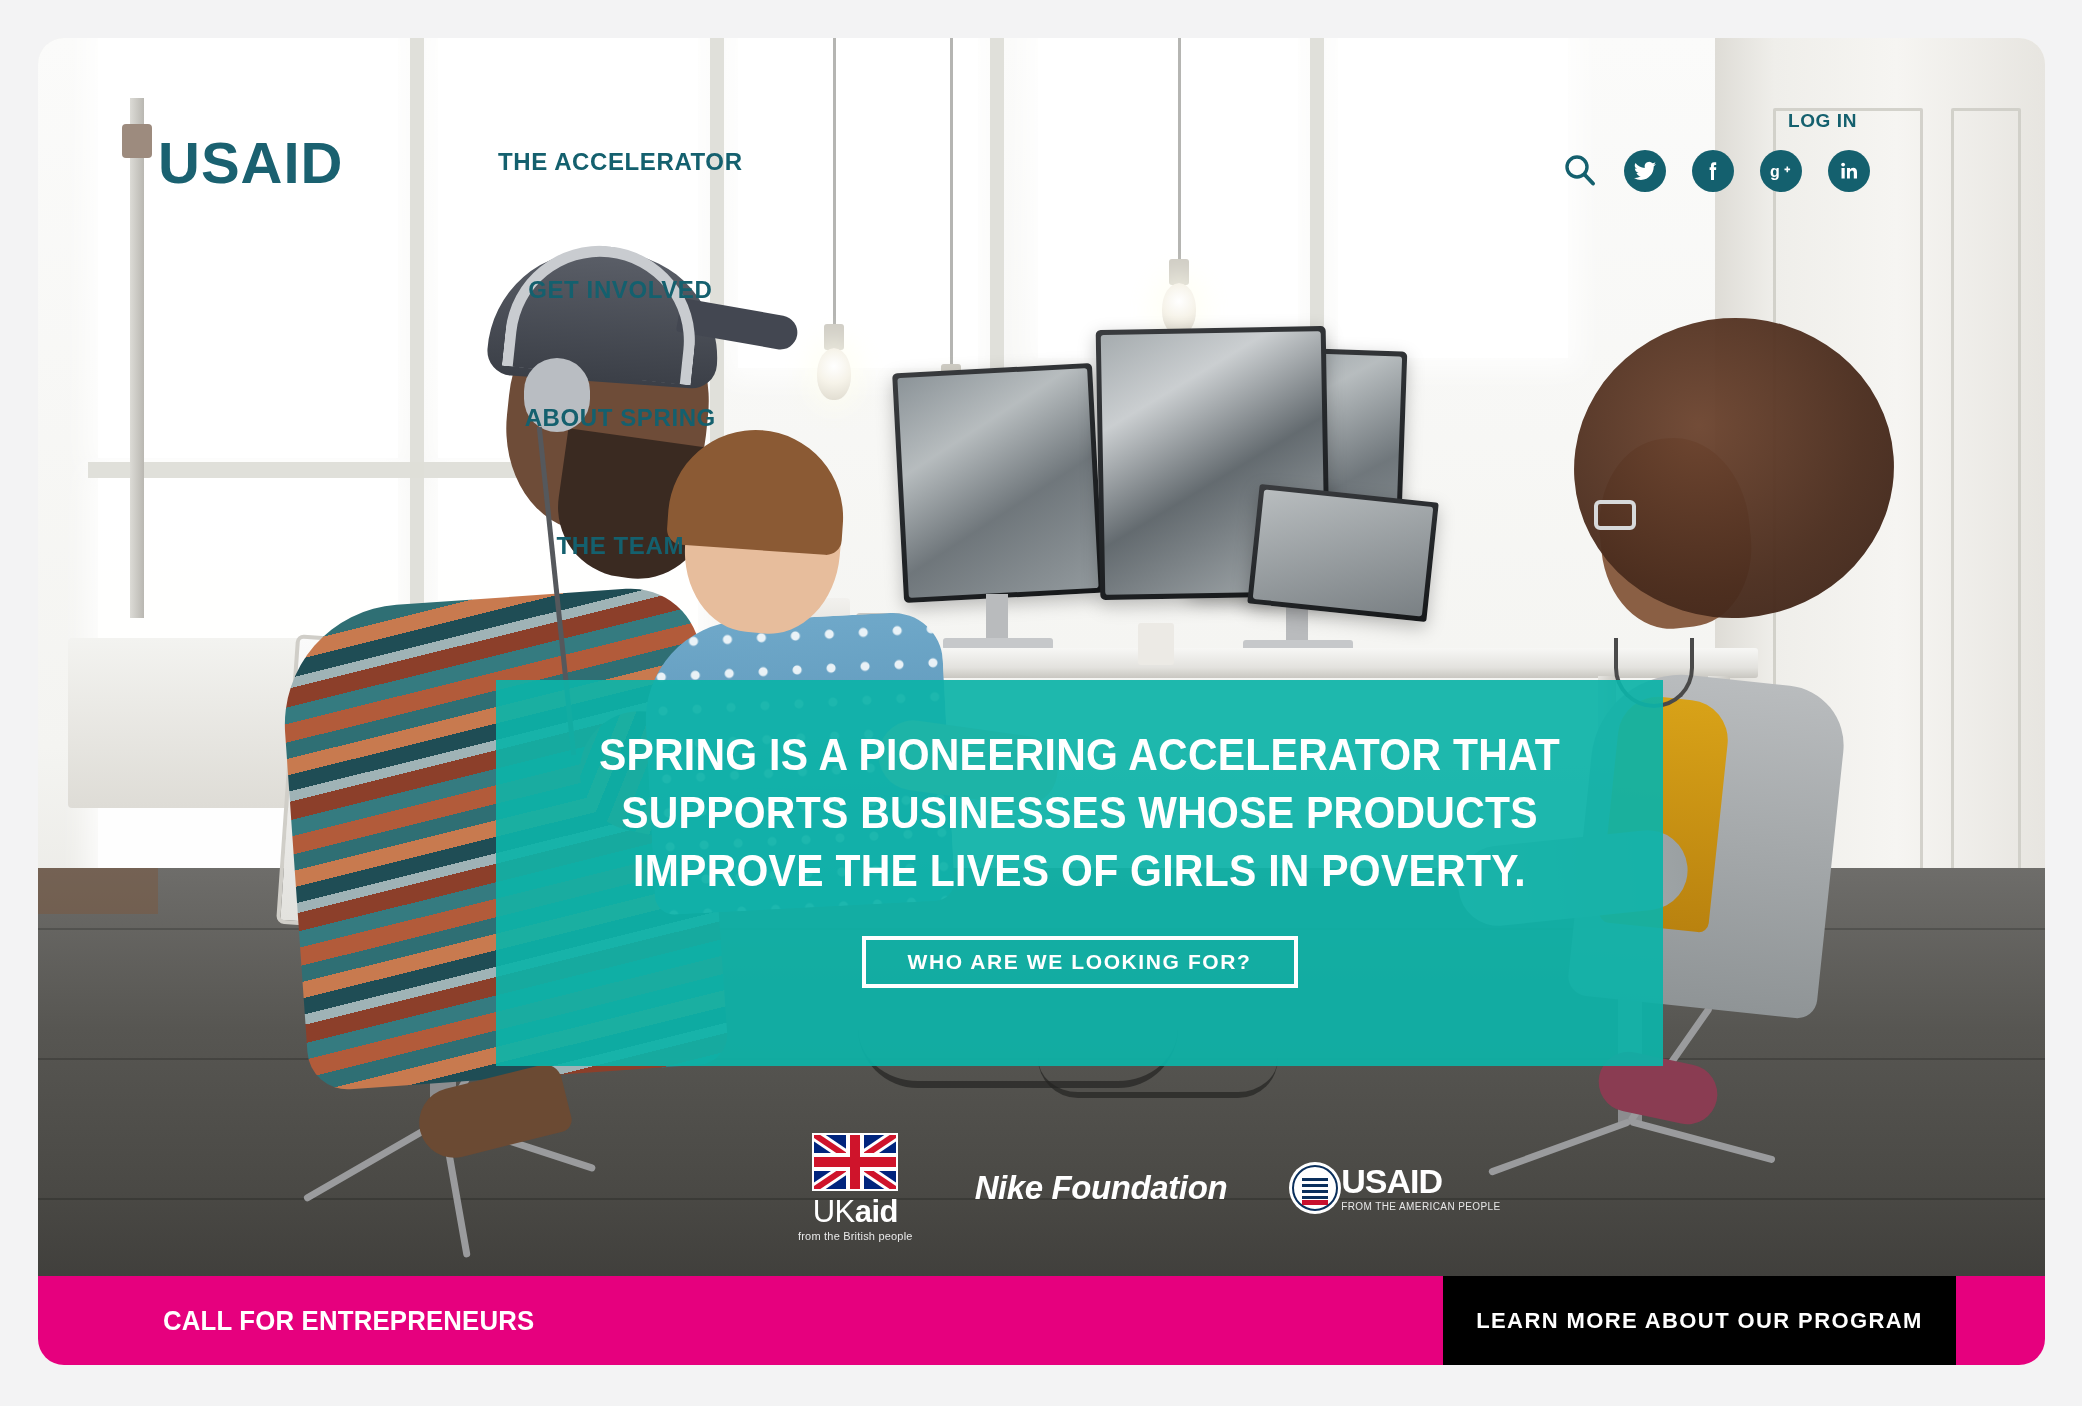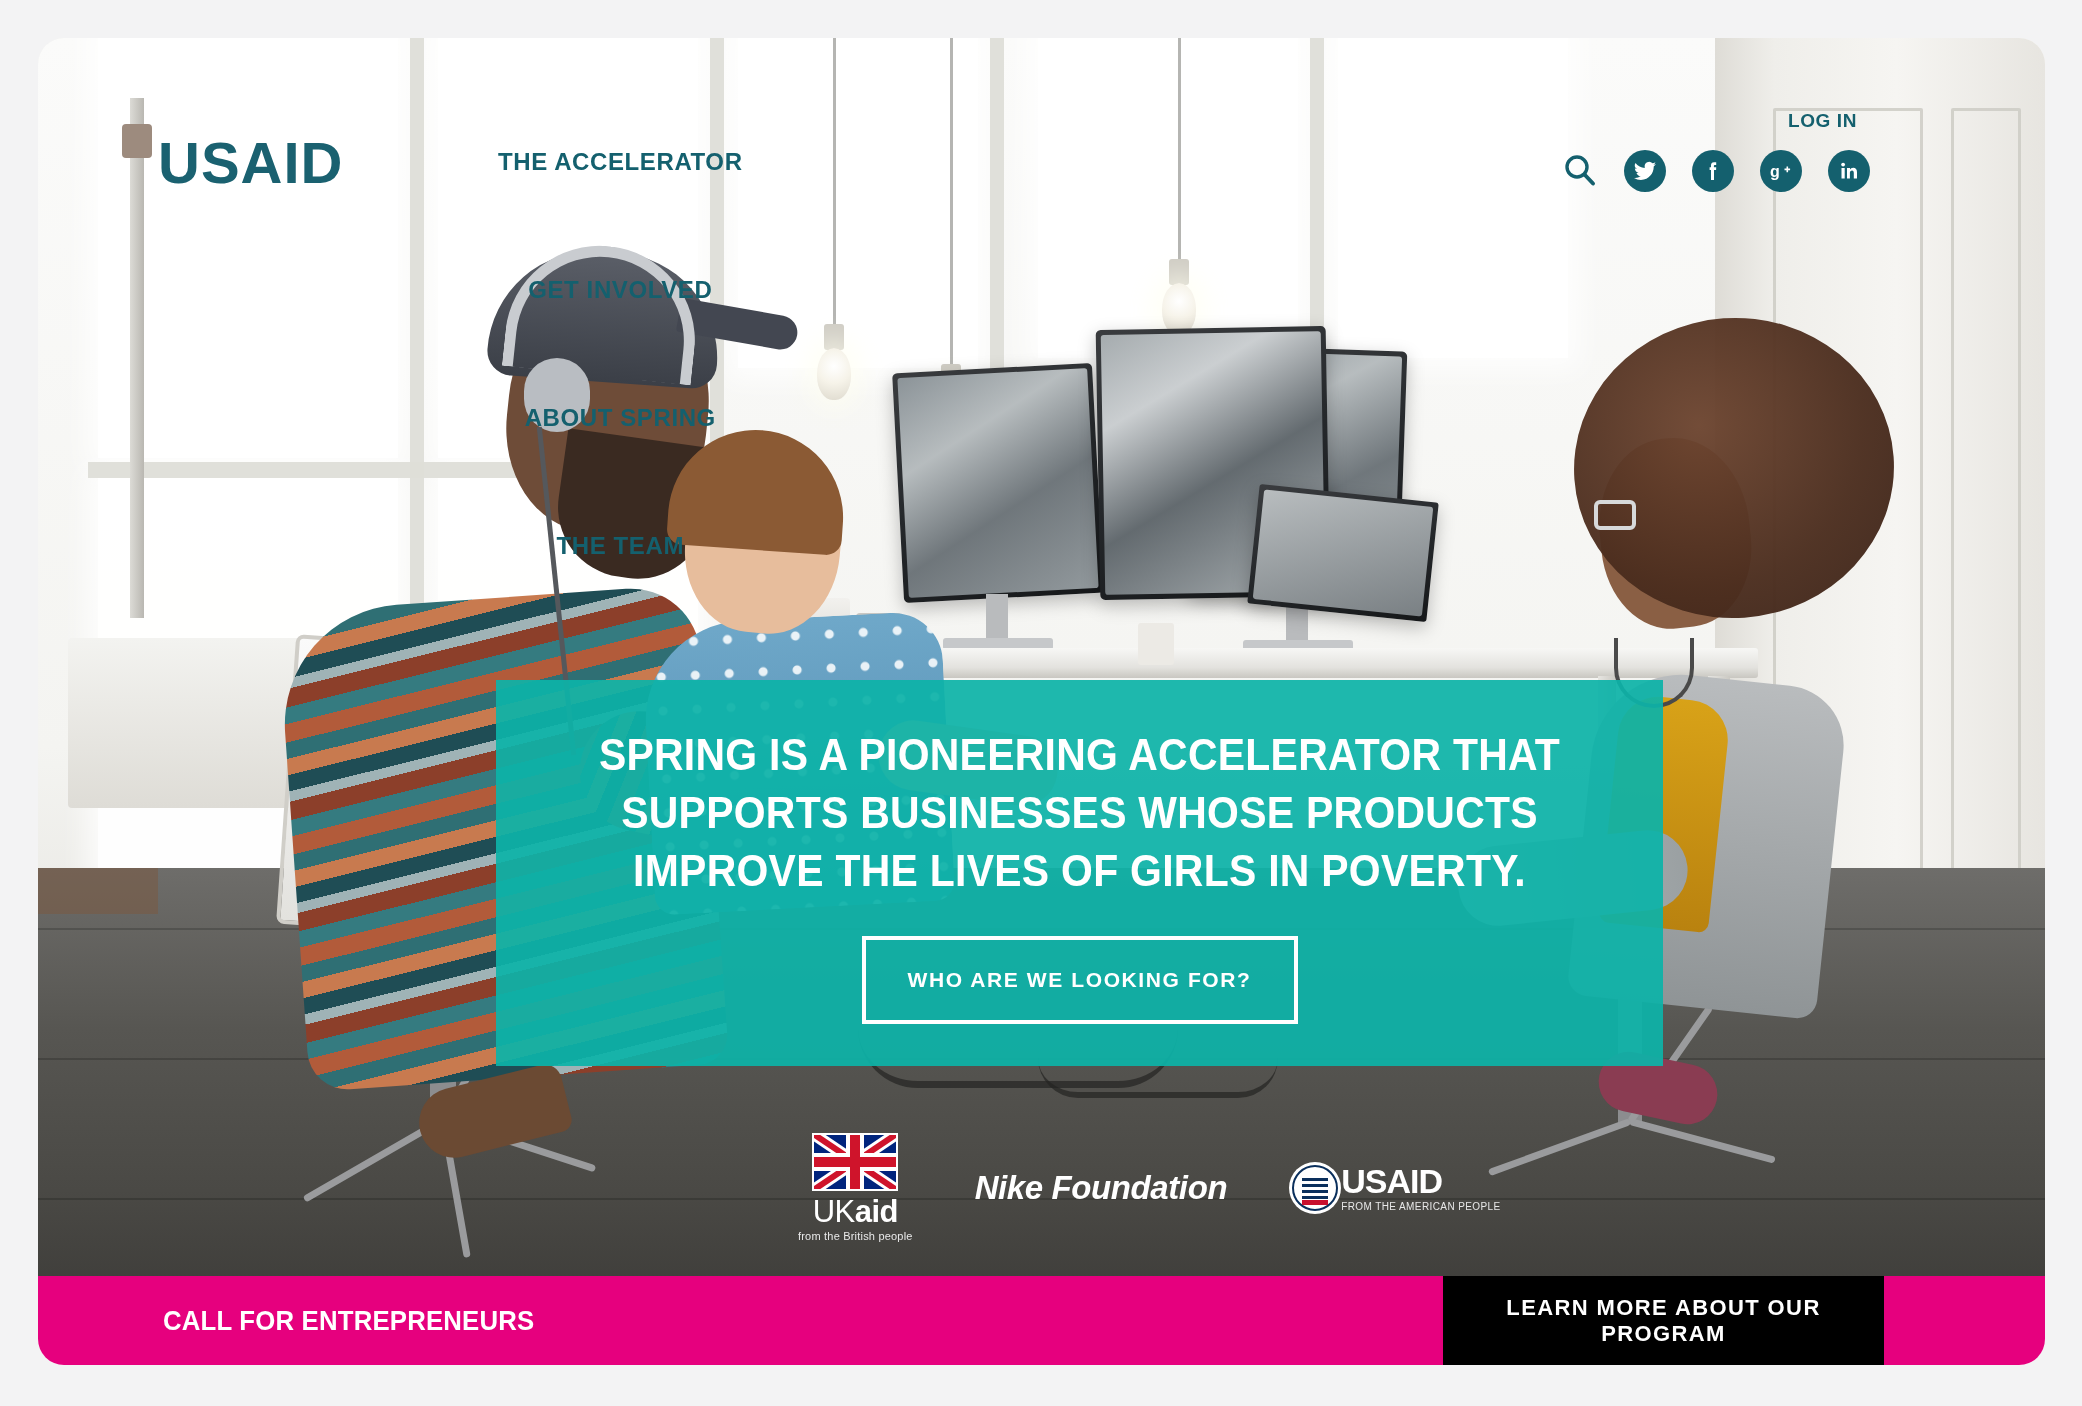--- a/index.html
+++ b/index.html
@@ -141,21 +141,21 @@
     font-size:44px;font-weight:bold;line-height:1.32;
     letter-spacing:.3px;
     font-family:"Liberation Sans Narrow","Liberation Sans",sans-serif;
     transform:scaleX(.93);
   }
   #hero-heading .line{display:block;white-space:nowrap;}
   #hero-cta{
     margin-top:36px;
     border:4px solid #ffffff;background:transparent;color:#ffffff;
     font-size:21px;font-weight:bold;letter-spacing:1.6px;
-    padding:28px 42px;cursor:pointer;
+    padding:10px 42px;cursor:pointer;
     font-family:"Liberation Sans", sans-serif;
   }
 
   
   #partner-logos{
     position:absolute;left:760px;top:1095px;z-index:30;
     display:flex;align-items:center;gap:62px;
   }
   .partner{display:flex;align-items:center;}
 
@@ -206,21 +206,21 @@
   }
   #call-title{
     margin-left:125px;color:#fff;font-size:28px;font-weight:bold;letter-spacing:.2px;
     font-family:"Liberation Sans Narrow","Liberation Sans",sans-serif;
     transform:scaleX(.92);transform-origin:left center;white-space:nowrap;
   }
   #call-text{
     margin-left:58px;color:#fff;font-size:25px;letter-spacing:.1px;white-space:nowrap;
   }
   #learn-more-button{
-    position:absolute;left:1405px;top:0;width:441px;height:89px;
+    position:absolute;left:1405px;top:0;width:513px;height:89px;
     background:#000;color:#fff;border:none;cursor:pointer;
     font-size:22px;font-weight:bold;letter-spacing:1.4px;
     font-family:"Liberation Sans", sans-serif;
   }
 </style>
 </head>
 <body>
 
 <div id="page-frame">
   <div id="browser-card">

